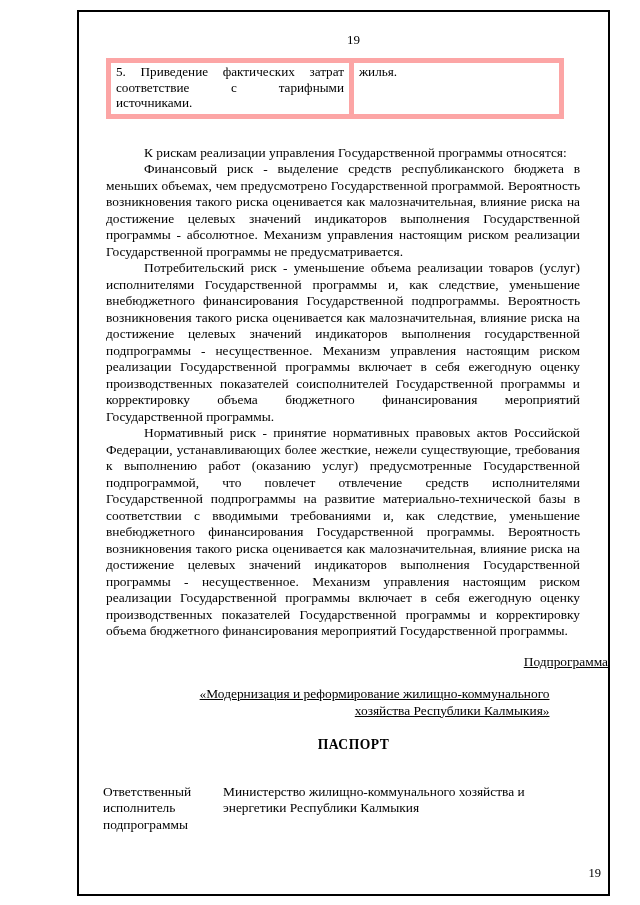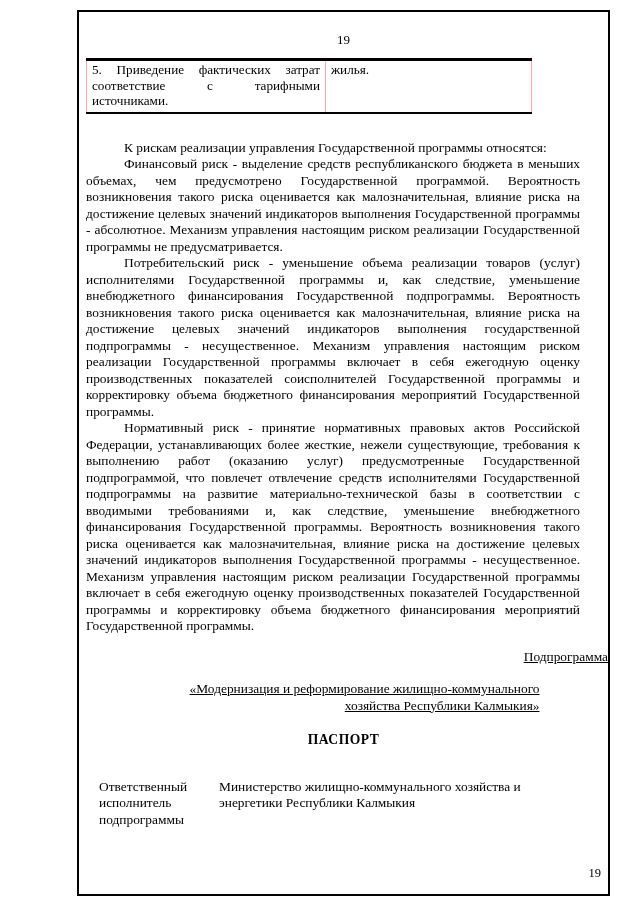--- a/index.html
+++ b/index.html
@@ -17,38 +17,39 @@
     overflow: hidden;
   }
   .frame {
     position: absolute;
     left: 77px;
     top: 10px;
     width: 533px;
     height: 886px;
     border: 2px solid #000000;
     box-sizing: border-box;
+    padding-left: 20px;
   }
   .pg-top {
     margin-top: 20px;
     text-align: center;
     font-size: 13px;
     line-height: 15px;
   }
   .top-table {
     border-collapse: collapse;
     margin: 11px 0 0 7px;
     width: 437px;
     table-layout: fixed;
     border: 1px solid #000000;
     border-top: 3px solid #000000;
     border-bottom: 2px solid #000000;
   }
   .top-table td {
-    border: 1px solid #fca5a5;
+    border: 5px solid #fca5a5;
     vertical-align: top;
     font-size: 13.2px;
     line-height: 15.5px;
     padding: 1px 5px 3px 5px;
   }
   td.cell-left {
     width: 228px;
     text-align: justify;
   }
   td.cell-right {
@@ -79,21 +80,21 @@
   .passport-title {
     margin-top: 18px;
     text-align: center;
     font-size: 13.6px;
     line-height: 16.5px;
     letter-spacing: 0.5px;
     font-weight: bold;
   }
   .passport-row {
     display: flex;
-    margin: 30px 28px 0 20px;
+    margin: 30px 28px 0 4px;
     font-size: 13.4px;
     line-height: 16.5px;
   }
   .passport-label {
     width: 112px;
     flex-shrink: 0;
     margin-right: 8px;
   }
   .passport-value {
     width: 345px;

